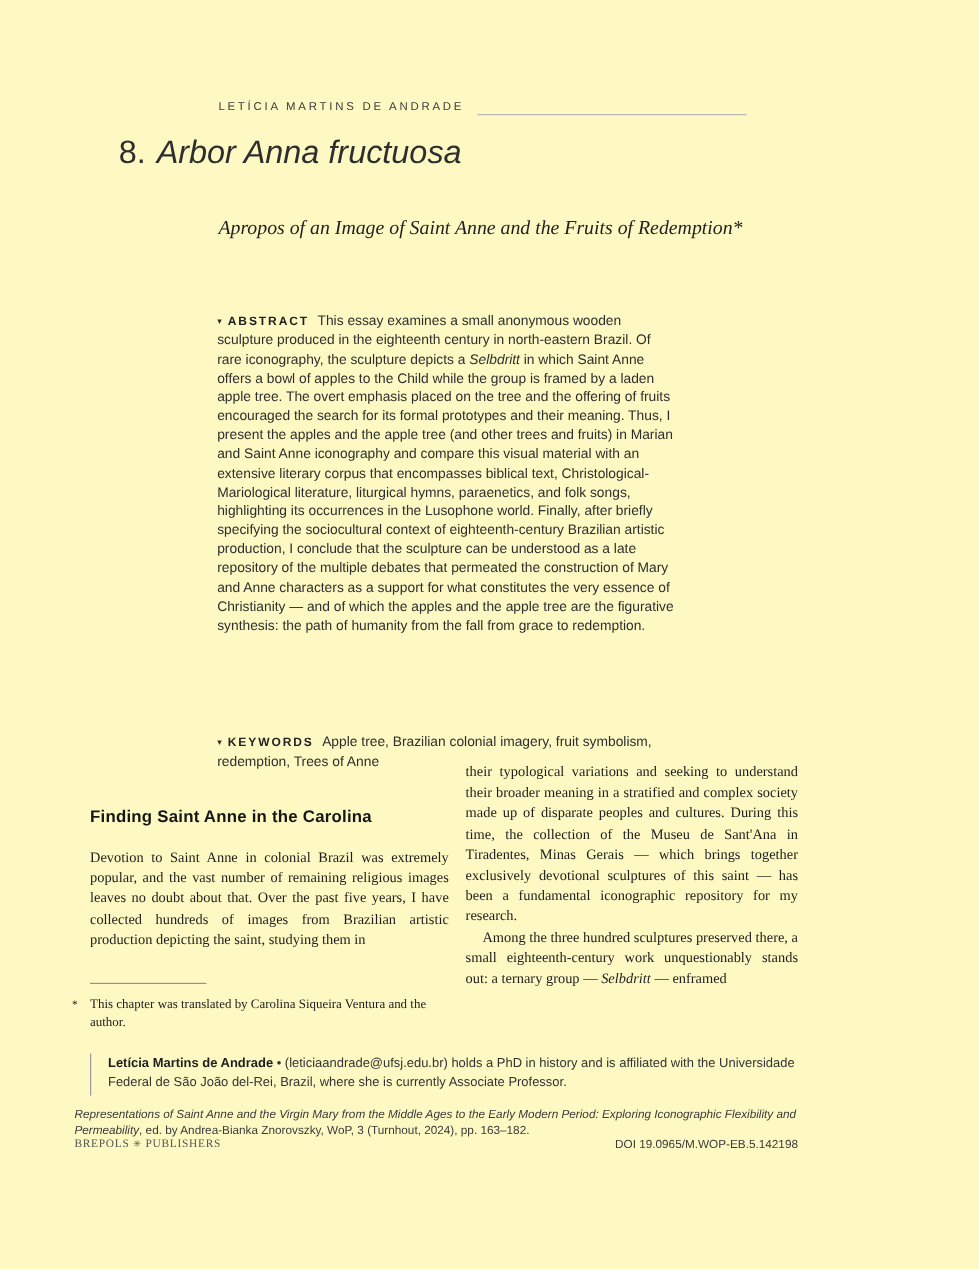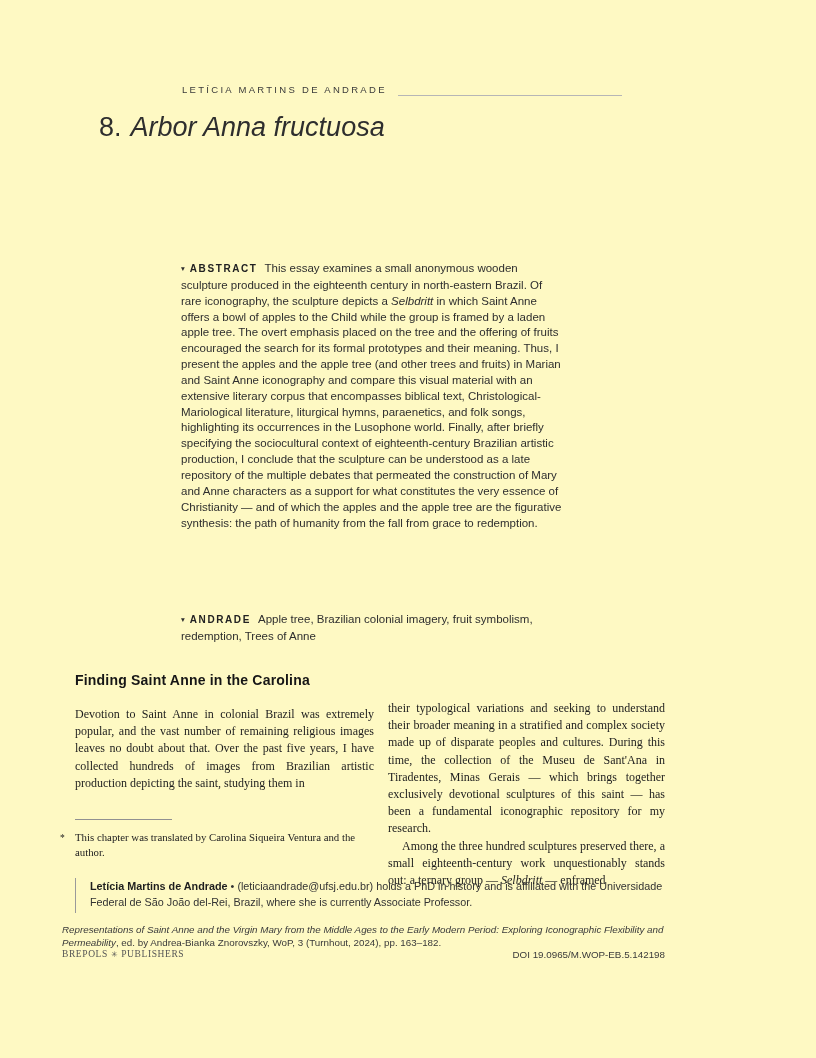--- a/index.html
+++ b/index.html
@@ -47,21 +47,21 @@
   
   .section-heading {
     position:absolute; top:672px; left:75px;
     font-size:14px; font-weight:bold; color:#161616; letter-spacing:0.2px;
   }
   .body-text {
     font-family:"Liberation Serif", serif; font-size:12px;
     line-height:17.2px; text-align:justify; color:#1d1d1d;
   }
   .col-left  { position:absolute; top:706px; left:75px;  width:299px; }
-  .col-right { position:absolute; top:700px; left:388px; width:277px; }
+  .col-right { position:absolute; top:635px; left:388px; width:277px; }
   .col-right p { margin:0; }
   .col-right p.indent { text-indent:14px; }
 
   
   .footnote-rule {
     position:absolute; top:819px; left:75px; width:97px; height:1px; background:#919191;
   }
   .footnote {
     position:absolute; top:830px; left:60px; width:308px;
     font-family:"Liberation Serif", serif; font-size:10.8px;
@@ -100,27 +100,28 @@
 
 <div class="page">
 
   <div class="running-header">LETÍCIA MARTINS DE ANDRADE</div>
   <div class="header-rule"></div>
 
   <div class="chapter-title">
     <span class="num">8.</span><span class="t">Arbor Anna fructuosa</span>
   </div>
 
+  <div class="subtitle">Apropos of an Image of Saint Anne and the Fruits of Redemption*</div>
 
   <div class="abstract">
     <span class="block-marker">▾</span><span class="block-label">ABSTRACT</span><span>This essay examines a small anonymous wooden sculpture produced in the eighteenth century in north-eastern Brazil. Of rare iconography, the sculpture depicts a </span><span class="it">Selbdritt</span><span> in which Saint Anne offers a bowl of apples to the Child while the group is framed by a laden apple tree. The overt emphasis placed on the tree and the offering of fruits encouraged the search for its formal prototypes and their meaning. Thus, I present the apples and the apple tree (and other trees and fruits) in Marian and Saint Anne iconography and compare this visual material with an extensive literary corpus that encompasses biblical text, Christological-Mariological literature, liturgical hymns, paraenetics, and folk songs, highlighting its occurrences in the Lusophone world. Finally, after briefly specifying the sociocultural context of eighteenth-century Brazilian artistic production, I conclude that the sculpture can be understood as a late repository of the multiple debates that permeated the construction of Mary and Anne characters as a support for what constitutes the very essence of Christianity — and of which the apples and the apple tree are the figurative synthesis: the path of humanity from the fall from grace to redemption.</span>
   </div>
 
   <div class="keywords">
-    <span class="block-marker">▾</span><span class="block-label">ANDRADE</span><span>Apple tree, Brazilian colonial imagery, fruit symbolism, redemption, Trees of Anne</span>
+    <span class="block-marker">▾</span><span class="block-label">KEYWORDS</span><span>Apple tree, Brazilian colonial imagery, fruit symbolism, redemption, Trees of Anne</span>
   </div>
 
   <div class="section-heading">Finding Saint Anne in the Carolina</div>
 
   <div class="col-left body-text">Devotion to Saint Anne in colonial Brazil was extremely popular, and the vast number of remaining religious images leaves no doubt about that. Over the past five years, I have collected hundreds of images from Brazilian artistic production depicting the saint, studying them in</div>
 
   <div class="col-right body-text">
     <p>their typological variations and seeking to understand their broader meaning in a stratified and complex society made up of disparate peoples and cultures. During this time, the collection of the Museu de Sant'Ana in Tiradentes, Minas Gerais — which brings together exclusively devotional sculptures of this saint — has been a fundamental iconographic repository for my research.</p>
     <p class="indent"><span>Among the three hundred sculptures preserved there, a small eighteenth-century work unquestionably stands out: a ternary group — </span><span class="it">Selbdritt</span><span> — enframed</span></p>
   </div>

